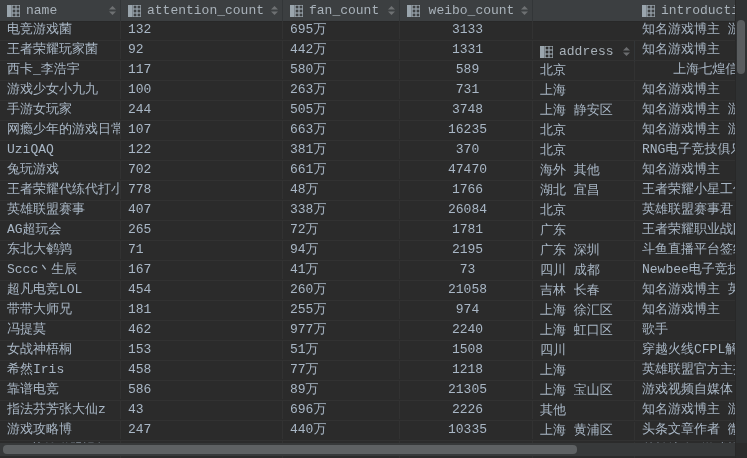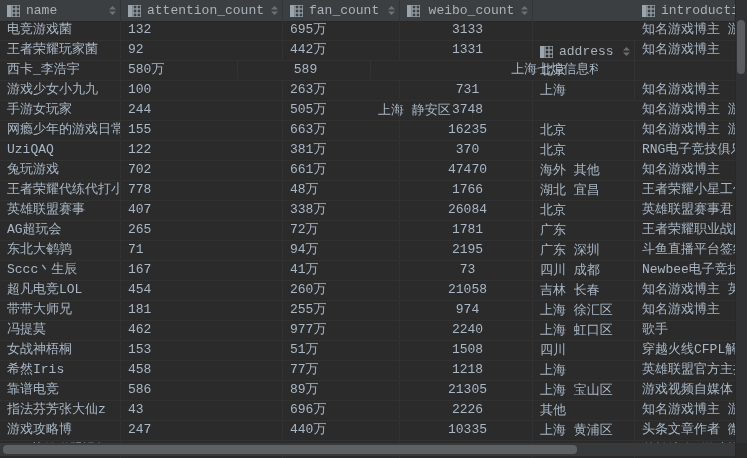--- a/index.html
+++ b/index.html
@@ -137,20 +137,21 @@
       <div class="cell c0">王者荣耀玩家菌</div>
       <div class="cell c1">92</div>
       <div class="cell c2">442万</div>
       <div class="cell c3">1331</div>
       <div class="cell c4">上海</div>
       <div class="cell c5">知名游戏博主</div>
     </div>
 
     <div class="row">
       <div class="cell c0">西卡_李浩宇</div>
+      <div class="cell c1">117</div>
       <div class="cell c2">580万</div>
       <div class="cell c3">589</div>
       <div class="cell c4">上海 静安区</div>
       <div class="cell c5">    上海七煌信息科技有限公司</div>
     </div>
 
     <div class="row">
       <div class="cell c0">游戏少女小九九</div>
       <div class="cell c1">100</div>
       <div class="cell c2">263万</div>
@@ -163,21 +164,21 @@
       <div class="cell c0">手游女玩家</div>
       <div class="cell c1">244</div>
       <div class="cell c2">505万</div>
       <div class="cell c3">3748</div>
       <div class="cell c4">北京</div>
       <div class="cell c5">知名游戏博主 游戏视频自媒体</div>
     </div>
 
     <div class="row">
       <div class="cell c0">网瘾少年的游戏日常</div>
-      <div class="cell c1">155</div>
+      <div class="cell c1">107</div>
       <div class="cell c2">663万</div>
       <div class="cell c3">16235</div>
       <div class="cell c4">海外 其他</div>
       <div class="cell c5">知名游戏博主 游戏视频自媒体</div>
     </div>
 
     <div class="row">
       <div class="cell c0">UziQAQ</div>
       <div class="cell c1">122</div>
       <div class="cell c2">381万</div>

